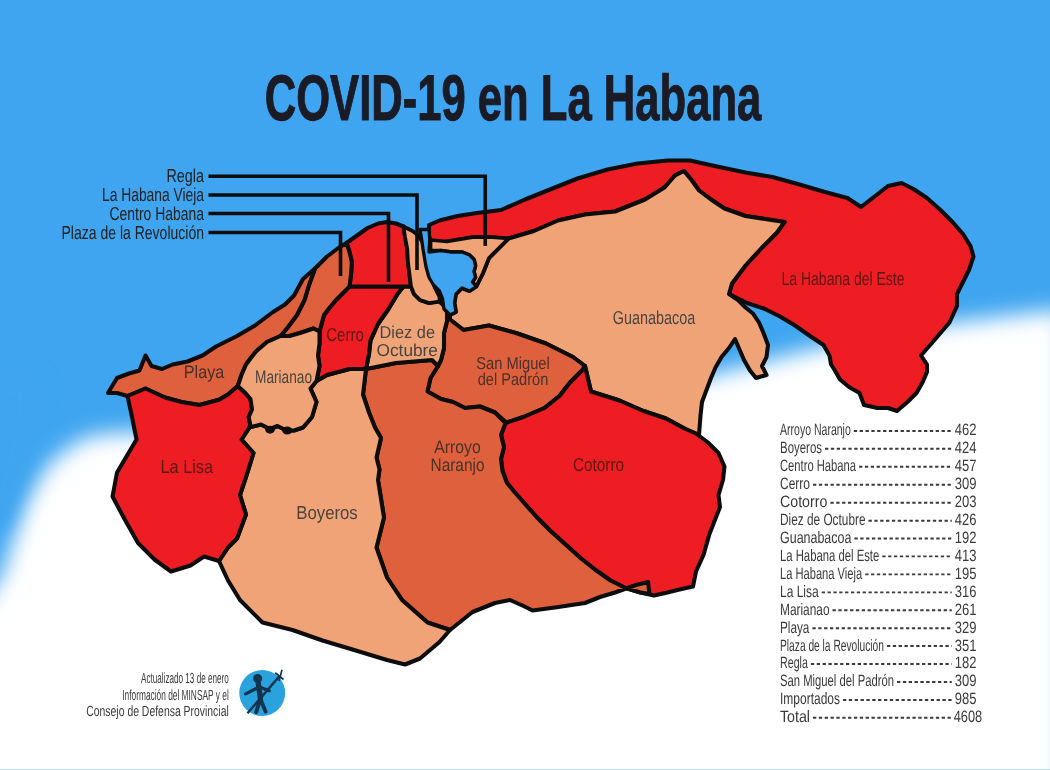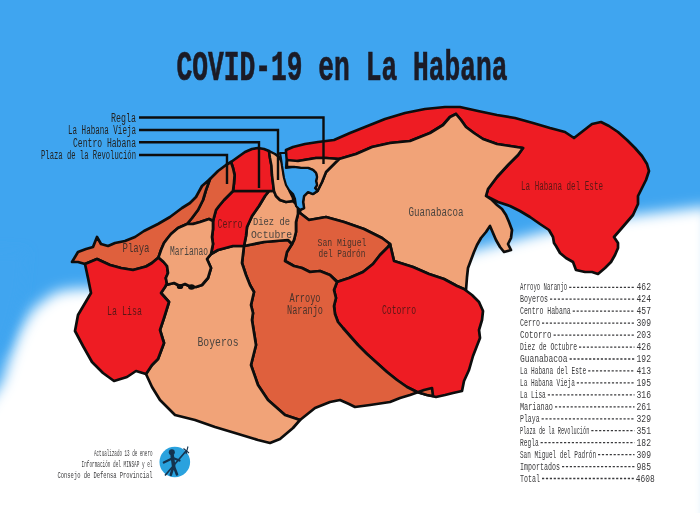--- a/index.html
+++ b/index.html
@@ -1,17 +1,17 @@
 <!DOCTYPE html>
 <html><head>
 <meta charset="utf-8">
 <style>
   html,body{margin:0;padding:0;}
   .page{position:relative;width:700px;height:513px;overflow:hidden;background:#fff;
-        font-family:Liberation Mono, monospace;}
+        font-family:Liberation Sans, sans-serif;}
   .page svg{position:absolute;left:0;top:0;}
 </style>
 </head>
 <body>
 <div class="page">
 <svg width="700" height="513" viewBox="0 0 700 513">
   <defs>
     <filter id="soft" x="-30%" y="-30%" width="160%" height="160%">
       <feGaussianBlur stdDeviation="7"></feGaussianBlur>
     </filter>

